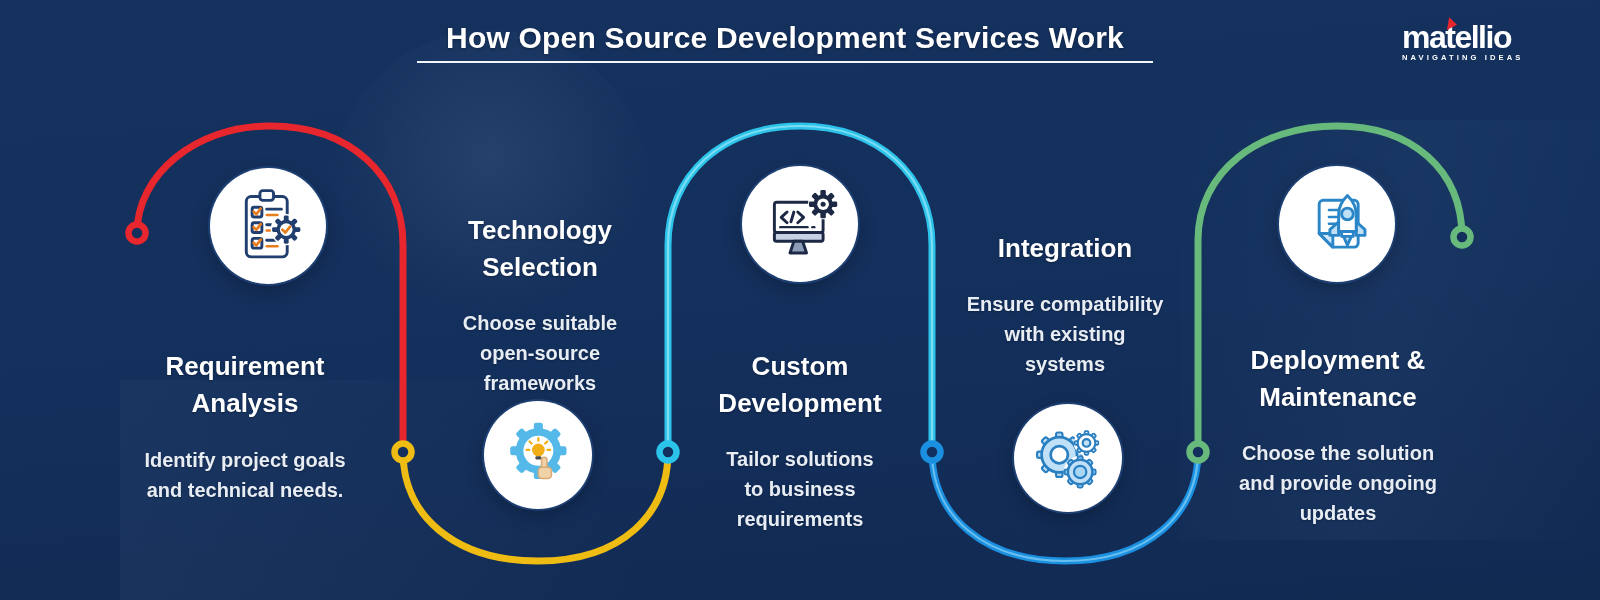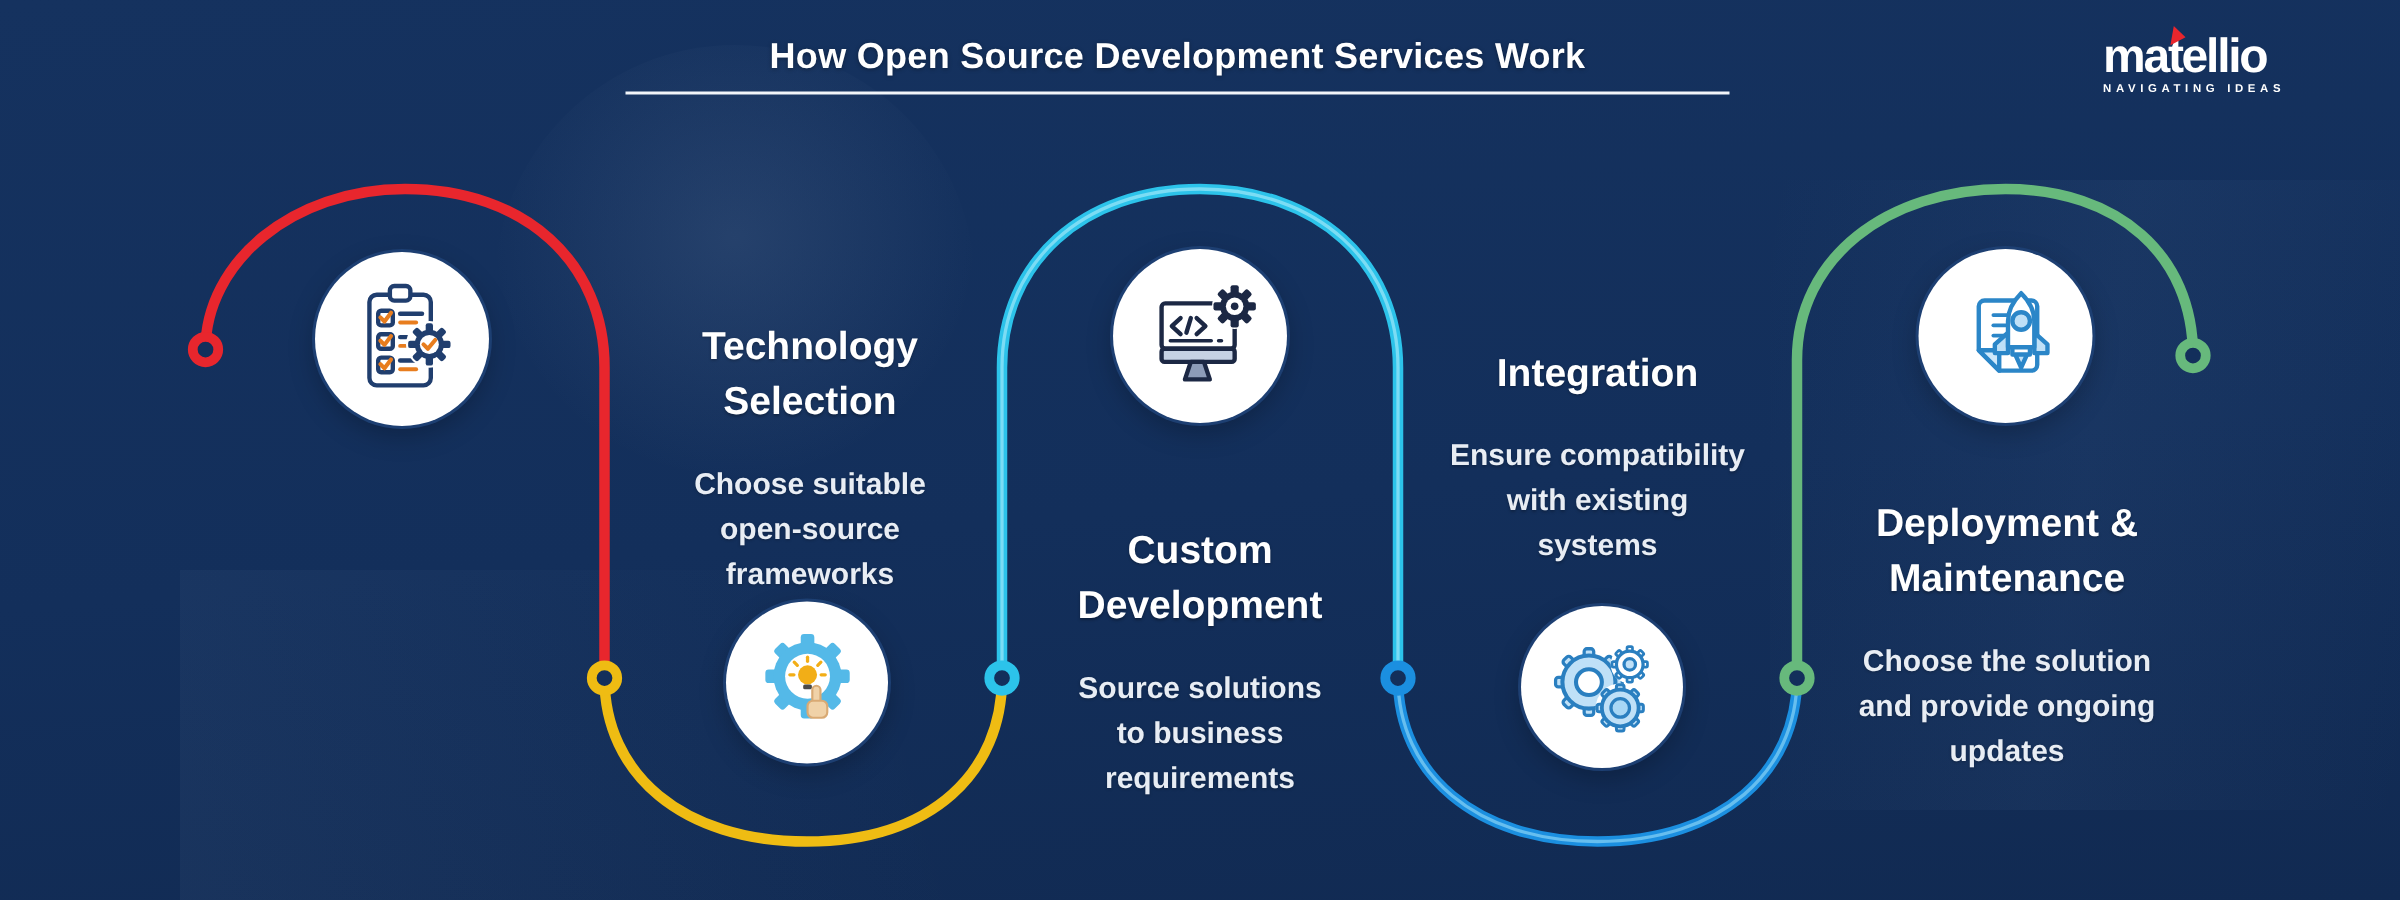--- a/index.html
+++ b/index.html
@@ -12,21 +12,21 @@
   .bg-hint{position:absolute;pointer-events:none;}
   .bg-hint.person{left:330px;top:30px;width:320px;height:320px;border-radius:50%;
     background:radial-gradient(circle at 50% 40%,rgba(190,210,235,.10),rgba(190,210,235,0) 65%);}
   .bg-hint.screens{right:0;top:120px;width:420px;height:420px;
     background:linear-gradient(100deg,rgba(120,160,210,0) 0%,rgba(120,160,210,.06) 50%,rgba(120,160,210,0) 100%);}
   .bg-hint.sheen{left:120px;bottom:0;width:700px;height:220px;
     background:linear-gradient(75deg,rgba(160,190,225,.05),rgba(160,190,225,0) 70%);}
 
   .title-wrap{position:absolute;left:417px;top:20px;width:736px;text-align:center;}
   .title-wrap h1{
-    margin:0;color:#ffffff;font-size:24px;font-weight:700;letter-spacing:.2px;
+    margin:0;color:#ffffff;font-size:30px;font-weight:700;letter-spacing:.2px;
     line-height:36px;text-shadow:0 1px 3px rgba(0,0,0,.35);white-space:nowrap;}
   .title-underline{width:100%;height:2px;background:#f2f5f9;margin-top:5px;}
 
   .logo{position:absolute;left:1402px;top:22px;width:132px;}
   .logo .word{position:relative;display:inline-block;color:#fff;font-size:32px;font-weight:700;
     letter-spacing:-1.5px;line-height:30px;}
   .logo .flag{position:absolute;left:44px;top:-2px;width:0;height:0;
     border-left:6px solid transparent;border-right:7px solid transparent;
     border-bottom:9px solid #e8262d;transform:rotate(100deg);}
   .logo .tagline{color:#ffffff;font-size:7.6px;font-weight:700;letter-spacing:3.1px;
@@ -246,45 +246,51 @@
         <path d="M52 48 L43 56 V62 H52 Z" fill="#bfe0f7"></path>
         <path d="M70 48 L79 56 V62 H70 Z" fill="#bfe0f7"></path>
         <path d="M61 21 C66 26 70 33 70 40 V58 H52 V40 C52 33 56 26 61 21 Z" fill="#ffffff"></path>
         <circle cx="61" cy="40" r="6" fill="#bfe0f7"></circle>
         <path d="M55 58 h12 v5 h-12 z" fill="#ffffff"></path>
         <path d="M57 63 L61 72 L65 63 Z" fill="#bfe0f7"></path>
       </g>
     </svg>
   </div>
 
+  <div class="step-text" style="left:115px;top:330px;width:260px;">
+    <div class="step-title">Requirement
+Analysis</div>
+    <div class="step-desc" style="margin-top:5px;">Identify project goals
+and technical needs.</div>
+  </div>
 
   <div class="step-text" style="left:420px;top:194px;width:240px;">
     <div class="step-title">Technology
 Selection</div>
     <div class="step-desc" style="margin-top:4px;">Choose suitable
 open-source
 frameworks</div>
   </div>
 
   <div class="step-text" style="left:685px;top:330px;width:230px;">
     <div class="step-title">Custom
 Development</div>
-    <div class="step-desc" style="margin-top:4px;">Source solutions
+    <div class="step-desc" style="margin-top:4px;">Tailor solutions
 to business
 requirements</div>
   </div>
 
   <div class="step-text" style="left:935px;top:212px;width:260px;">
     <div class="step-title">Integration</div>
     <div class="step-desc" style="margin-top:4px;">Ensure compatibility
 with existing
 systems</div>
   </div>
 
-  <div class="step-text" style="left:1198px;top:312px;width:280px;">
+  <div class="step-text" style="left:1198px;top:324px;width:280px;">
     <div class="step-title">Deployment &amp;
 Maintenance</div>
     <div class="step-desc" style="margin-top:4px;">Choose the solution
 and provide ongoing
 updates</div>
   </div>
 
 </div>
 
 </body></html>

